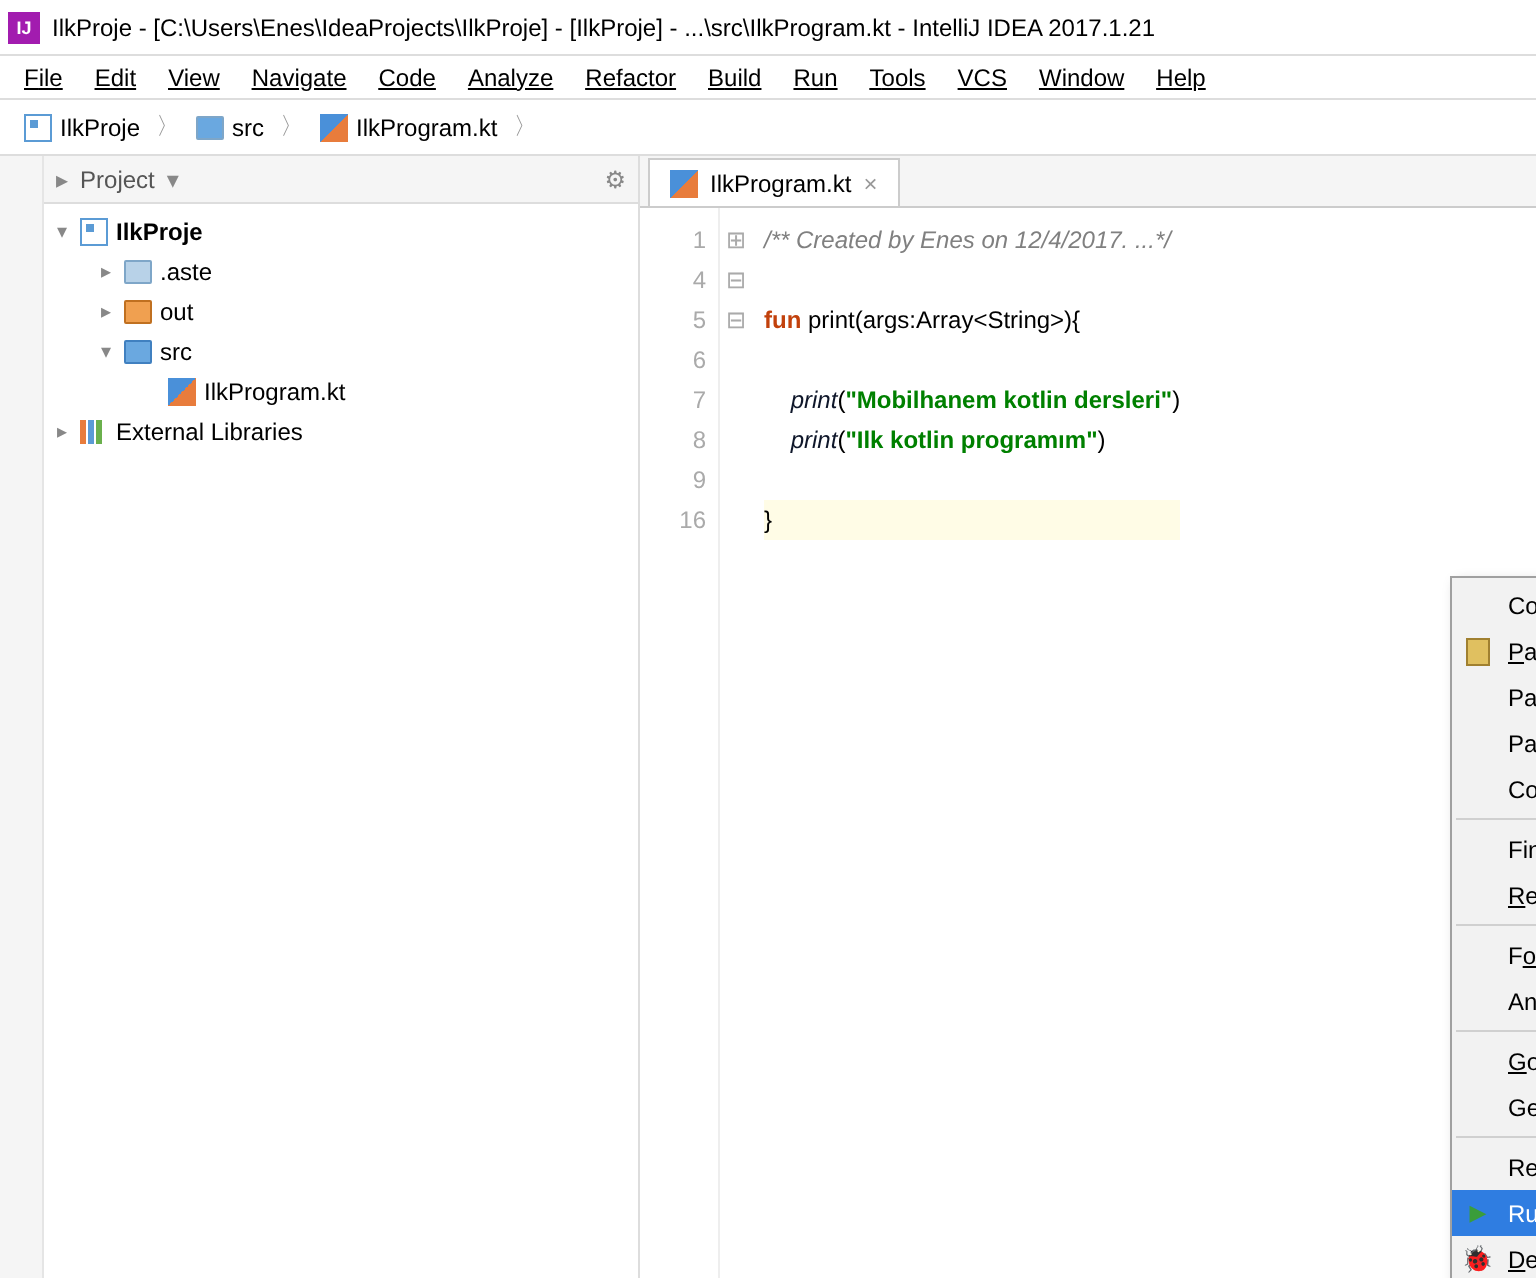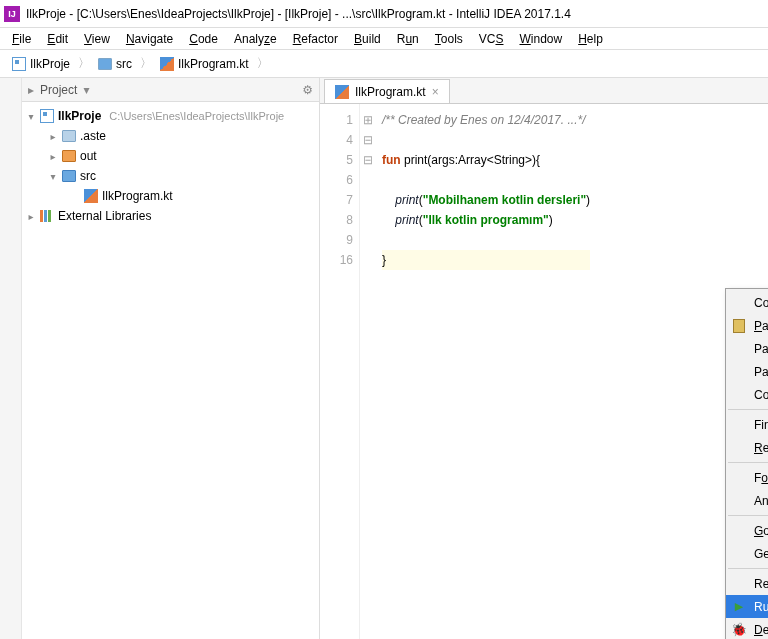--- a/index.html
+++ b/index.html
@@ -3,21 +3,21 @@
   <meta charset="utf-8">
   <style>
     * { margin: 0; padding: 0; box-sizing: border-box; font-family: "Segoe UI", Tahoma, sans-serif; font-size: 12px; }
     body { background: #fff; width: 768px; height: 639px; overflow: hidden; color: #000; }
     
     .titlebar { height: 28px; background: #fff; border-bottom: 1px solid #ddd; display: flex; align-items: center; padding: 0 4px; }
     .titlebar .app-icon { width: 16px; height: 16px; background: #a21caf; margin-right: 6px; display: flex; align-items: center; justify-content: center; color: #fff; font-size: 9px; font-weight: bold; }
     .titlebar .title { font-size: 12px; color: #000; }
     
     .menubar { height: 22px; display: flex; align-items: center; padding: 0 4px; border-bottom: 1px solid #ddd; }
-    .menubar .menu-item { padding: 2px 8px; color: #000; cursor: default; }
+    .menubar .menu-item { padding: 2px 8px; color: #000; cursor: default; text-decoration: underline; }
     
     .toolbar-row { height: 28px; display: flex; align-items: center; padding: 0 6px; border-bottom: 1px solid #ddd; background: #fff; }
     .breadcrumb-seg { display: flex; align-items: center; gap: 4px; padding: 2px 6px; }
     .breadcrumb-sep { color: #999; margin: 0 2px; }
     .folder-icon { width: 14px; height: 12px; background: #b8d2e8; border: 1px solid #7ea6c8; border-radius: 1px; display: inline-block; }
     .folder-icon.blue { background: #6aa8e0; }
     
     .main-area { display: flex; height: calc(639px - 28px - 22px - 28px); }
     
     .sidebar { width: 320px; border-right: 1px solid #ddd; background: #fff; display: flex; }
@@ -73,21 +73,21 @@
     .debug-icon { color: #3a9d3a; font-size: 13px; }
     .paste-icon { width: 12px; height: 14px; background: #e0c060; border: 1px solid #a08030; }
     
     .u { text-decoration: underline; }
   </style>
 </head>
 <body>
 
 <div class="titlebar">
   <div class="app-icon">IJ</div>
-  <div class="title">IlkProje - [C:\Users\Enes\IdeaProjects\IlkProje] - [IlkProje] - ...\src\IlkProgram.kt - IntelliJ IDEA 2017.1.4</div>
+  <div class="title">IlkProje - [C:\Users\Enes\IdeaProjects\IlkProje] - [IlkProje] - ...\src\IlkProgram.kt - IntelliJ IDEA 2017.1.21</div>
 </div>
 
 <div class="menubar">
   <div class="menu-item"><span class="u">F</span>ile</div>
   <div class="menu-item"><span class="u">E</span>dit</div>
   <div class="menu-item"><span class="u">V</span>iew</div>
   <div class="menu-item"><span class="u">N</span>avigate</div>
   <div class="menu-item"><span class="u">C</span>ode</div>
   <div class="menu-item">Analy<span class="u">z</span>e</div>
   <div class="menu-item"><span class="u">R</span>efactor</div>
@@ -126,21 +126,20 @@
         <span style="color:#888;">▸</span>
         <span>Project</span>
         <span style="color:#888;">▾</span>
         <span class="gear">⚙</span>
       </div>
       <div class="tree">
         <div class="tree-row">
           <span class="tree-arrow">▾</span>
           <span class="module-icon"></span>
           <span class="label" style="font-weight:bold;">IlkProje</span>
-          <span class="dim" style="margin-left:4px;">C:\Users\Enes\IdeaProjects\IlkProje</span>
         </div>
         <div class="tree-row indent-1">
           <span class="tree-arrow">▸</span>
           <span class="folder-icon"></span>
           <span class="label">.aste</span>
         </div>
         <div class="tree-row indent-1">
           <span class="tree-arrow">▸</span>
           <span class="folder-red"></span>
           <span class="label">out</span>

